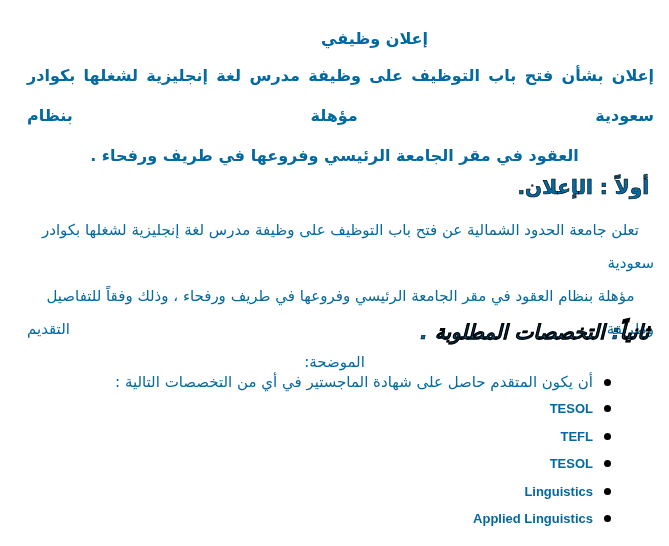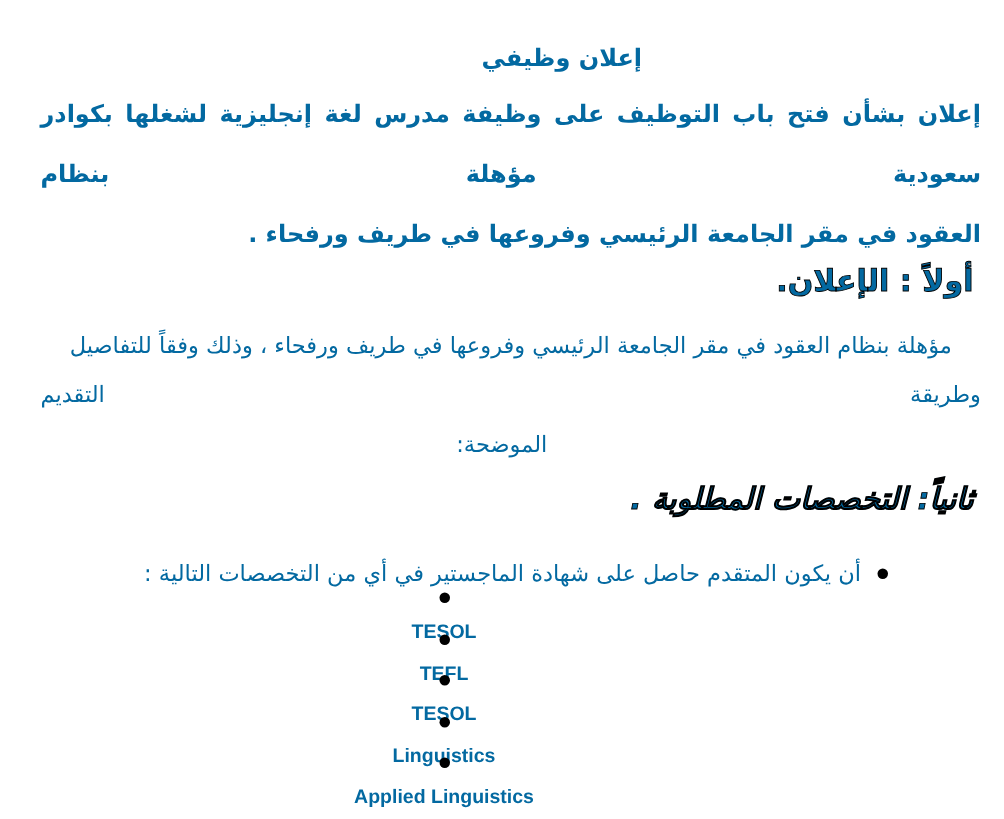--- a/index.html
+++ b/index.html
@@ -39,21 +39,21 @@
     font-size: 16px;
     font-weight: 700;
   }
   .intro .line { line-height: 40px; }
   .just {
     text-align: justify;
     text-align-last: justify;
     text-justify: inter-word;
     margin-left: 12px;
   }
-  .cent { text-align: right; }
+  .cent { text-align: center; }
   .righted { text-align: right; }
 
   
   .sec-heading {
     position: absolute;
     right: 20px;
     font-size: 20px;
     font-weight: 700;
     line-height: 26px;
     -webkit-text-stroke: 0.6px #000000;
@@ -80,34 +80,33 @@
     right: 0;
     left: 0;
     margin: 0;
     padding: 0;
     list-style: none;
   }
   .req-list li {
     display: flex;
     align-items: center;
     gap: 11px;
-    padding-right: 77px;
+    padding-right: 58px;
     white-space: nowrap;
   }
   .li-arabic {
     height: 26px;
     font-size: 15px;
     font-weight: 400;
   }
   .li-spec {
     height: 27.5px;
     font-family: "Liberation Sans", sans-serif;
     font-size: 13px;
     font-weight: 700;
-    flex-direction: column;
   }
   .bullet {
     flex: 0 0 auto;
     width: 7px;
     height: 7px;
     border-radius: 50%;
     background: #000000;
   }
 </style>
 </head>
@@ -118,20 +117,21 @@
   <div class="doc-title">إعلان وظيفي</div>
 
   <div class="intro">
     <div class="line just">إعلان بشأن فتح باب التوظيف على وظيفة مدرس لغة إنجليزية لشغلها بكوادر سعودية مؤهلة بنظام</div>
     <div class="line cent">العقود في مقر الجامعة الرئيسي وفروعها في طريف ورفحاء .</div>
   </div>
 
   <div class="sec-heading h-first">أولاً : الإعلان.</div>
 
   <div class="sec1-body">
+    <div class="line just">تعلن جامعة الحدود الشمالية عن فتح باب التوظيف على وظيفة مدرس لغة إنجليزية لشغلها بكوادر سعودية</div>
     <div class="line just">مؤهلة بنظام العقود في مقر الجامعة الرئيسي وفروعها في طريف ورفحاء ، وذلك وفقاً للتفاصيل وطريقة التقديم</div>
     <div class="line righted">الموضحة:</div>
   </div>
 
   <div class="sec-heading h-second">ثانياً: التخصصات المطلوبة .</div>
 
   <ul class="req-list">
     <li class="li-arabic">
       <span class="bullet"></span>
       <span>أن يكون المتقدم حاصل على شهادة الماجستير في أي من التخصصات التالية :</span>

